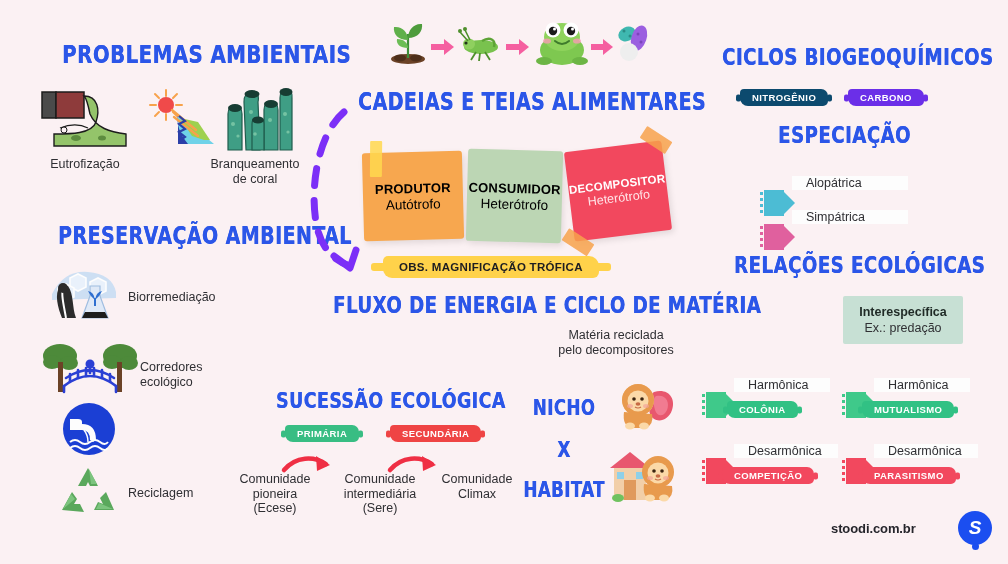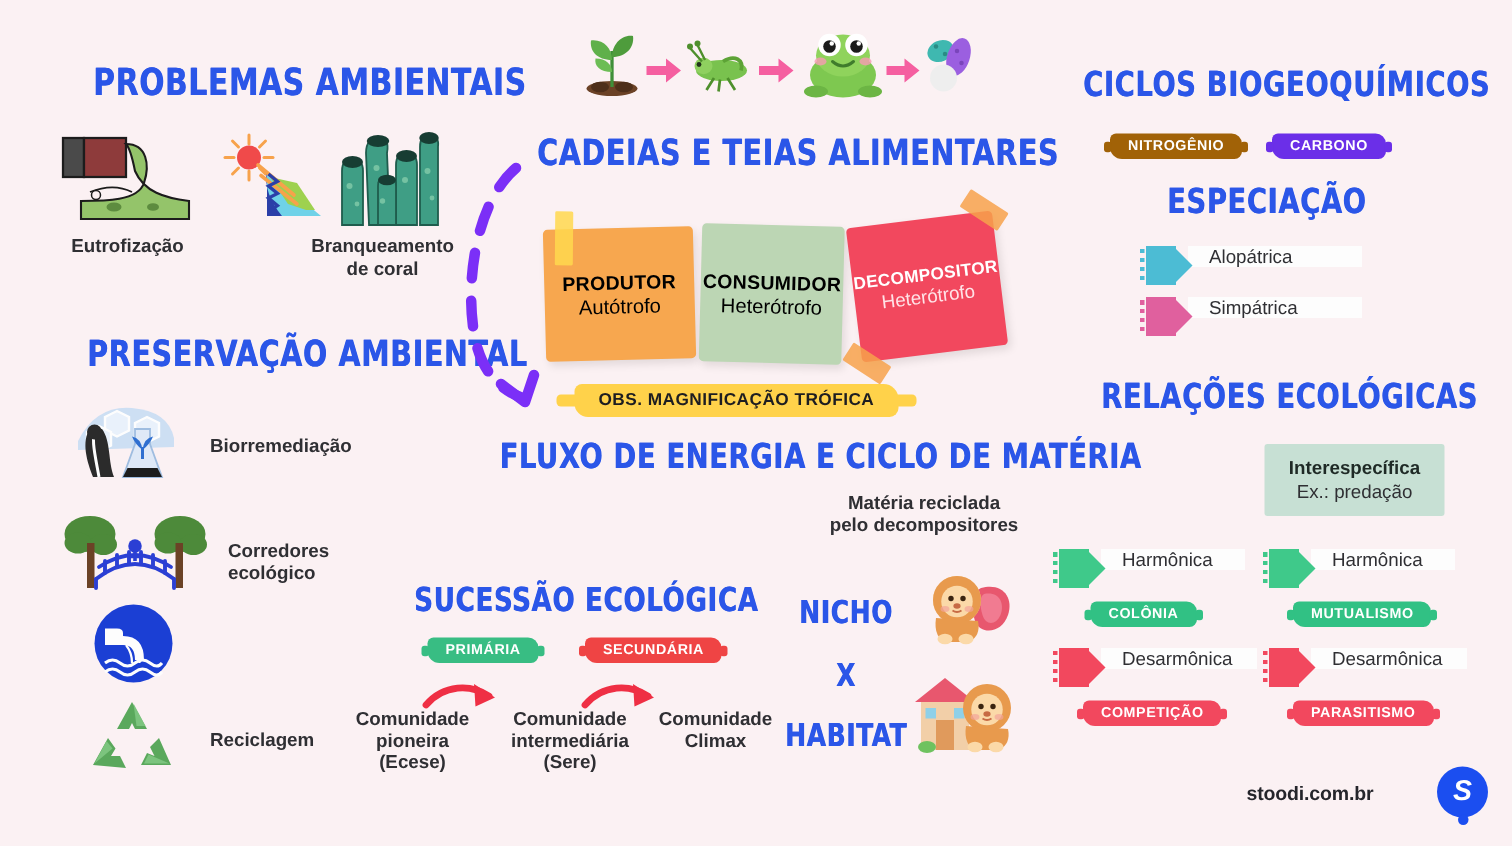--- a/index.html
+++ b/index.html
@@ -27,23 +27,22 @@
   }
   .heading.ctr { transform-origin: center center; }
 
   
   .cap {
     color: #2f2f33;
     font-size: 12.5px;
     line-height: 14.5px;
     text-align: center;
     white-space: pre-line;
-    font-weight: bold;
-  }
-  .cap-l { text-align: left; margin-left: 12px; }
+  }
+  .cap-l { text-align: left; }
 
   
   .iconbox { position: absolute; }
 
   
   .sticky {
     position: absolute;
     border-radius: 3px;
     box-shadow: 2px 3px 6px rgba(0,0,0,0.10);
     display: flex; flex-direction: column;
@@ -83,21 +82,21 @@
     white-space: nowrap;
   }
   .brush-banner::before, .brush-banner::after {
     content:""; position:absolute; top:50%; transform:translateY(-50%);
     width: 16px; height: 8px; background: #ffd24a; border-radius: 3px;
   }
   .brush-banner::before { left: -12px; }
   .brush-banner::after  { right: -12px; }
 
   
-  .tagrow { position: absolute; display: flex; align-items: flex-start; height: 26px; }
+  .tagrow { position: absolute; display: flex; align-items: flex-end; height: 26px; }
   .tagrow .arrow {
     width: 34px; position: relative; flex: 0 0 34px;
   }
   .tagrow .arrow .body {
     position: absolute; left: 4px; top: 0; width: 20px; height: 26px;
   }
   .tagrow .arrow .tip {
     position: absolute; left: 22px; top: 0;
     width: 0; height: 0;
     border-top: 13px solid transparent;
@@ -459,21 +458,21 @@
       <path d="M49 31 Q52 33 55 31" stroke="#c76b44" stroke-width="1.2" fill="none"></path>
       <ellipse cx="44" cy="30" rx="3" ry="2" fill="#f2a49a" opacity=".7"></ellipse>
       <ellipse cx="60" cy="30" rx="3" ry="2" fill="#f2a49a" opacity=".7"></ellipse>
       <ellipse cx="44" cy="50" rx="5" ry="3.5" fill="#fbd9a8"></ellipse>
       <ellipse cx="58" cy="50" rx="5" ry="3.5" fill="#fbd9a8"></ellipse>
     </svg>
   </div>
 
   <div class="heading abs" style="left:722px; top:44px; font-size:23px;">CICLOS BIOGEOQUÍMICOS</div>
 
-  <div class="badge" style="left:740px; top:89px; background:#a16207;">NITROGÊNIO</div>
+  <div class="badge" style="left:740px; top:89px; background:#0c4a6e;">NITROGÊNIO</div>
   <div class="badge" style="left:848px; top:89px; background:#6b2fe8;">CARBONO</div>
 
   <div class="heading abs" style="left:778px; top:122px; font-size:23px;">ESPECIAÇÃO</div>
 
   <div class="tagrow" style="left:760px; top:164px; width:150px;">
     <div class="arrow">
       <div class="body" style="background:#4cbcd4;"></div>
       <div class="tip" style="border-left-color:#4cbcd4;"></div>
       <div class="perf" style="background:repeating-linear-gradient(to bottom,#4cbcd4 0 3px,transparent 3px 6px);"></div>
     </div>

